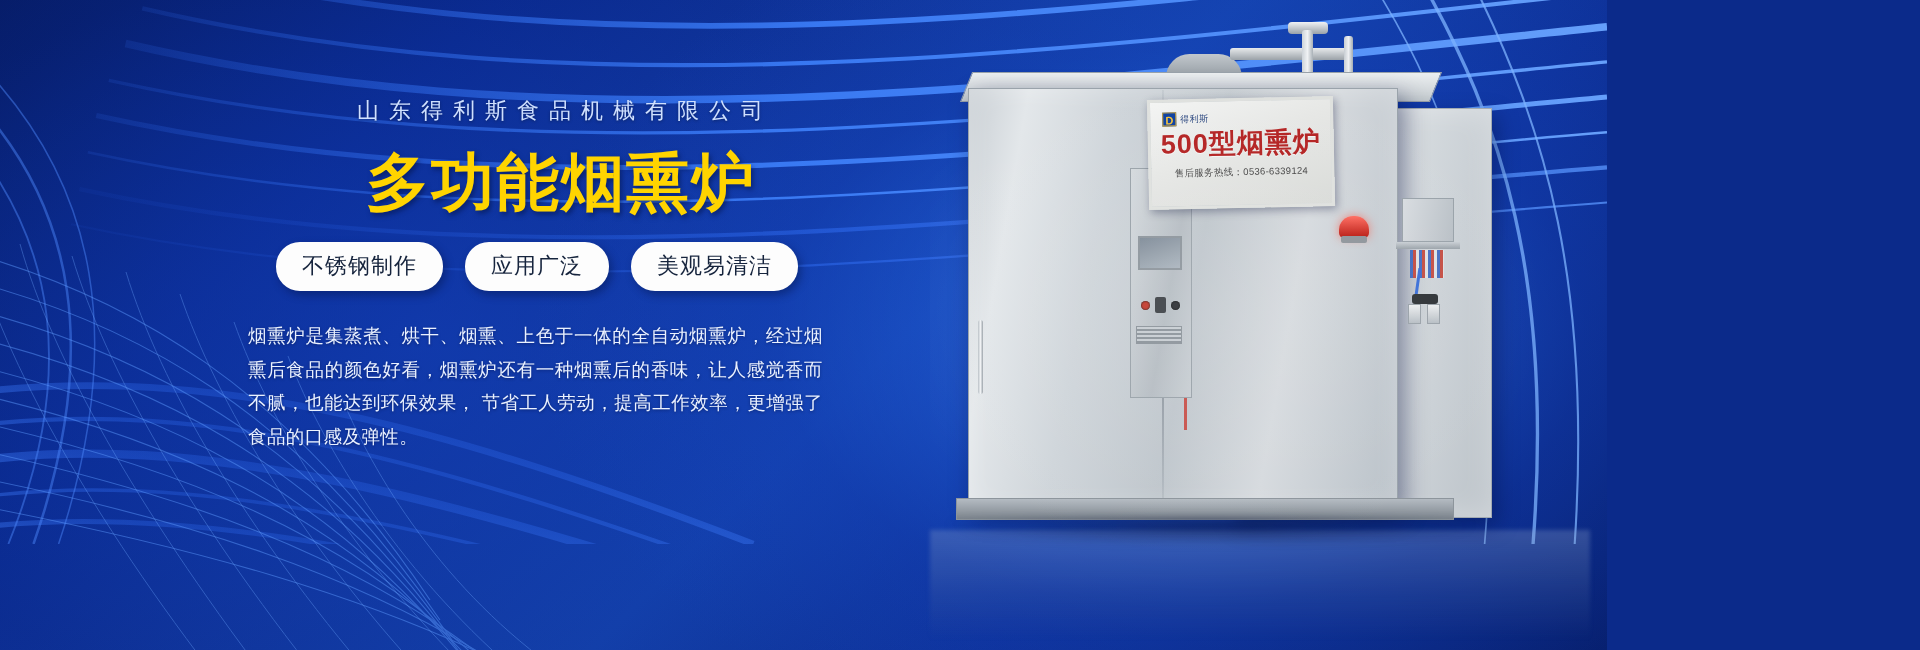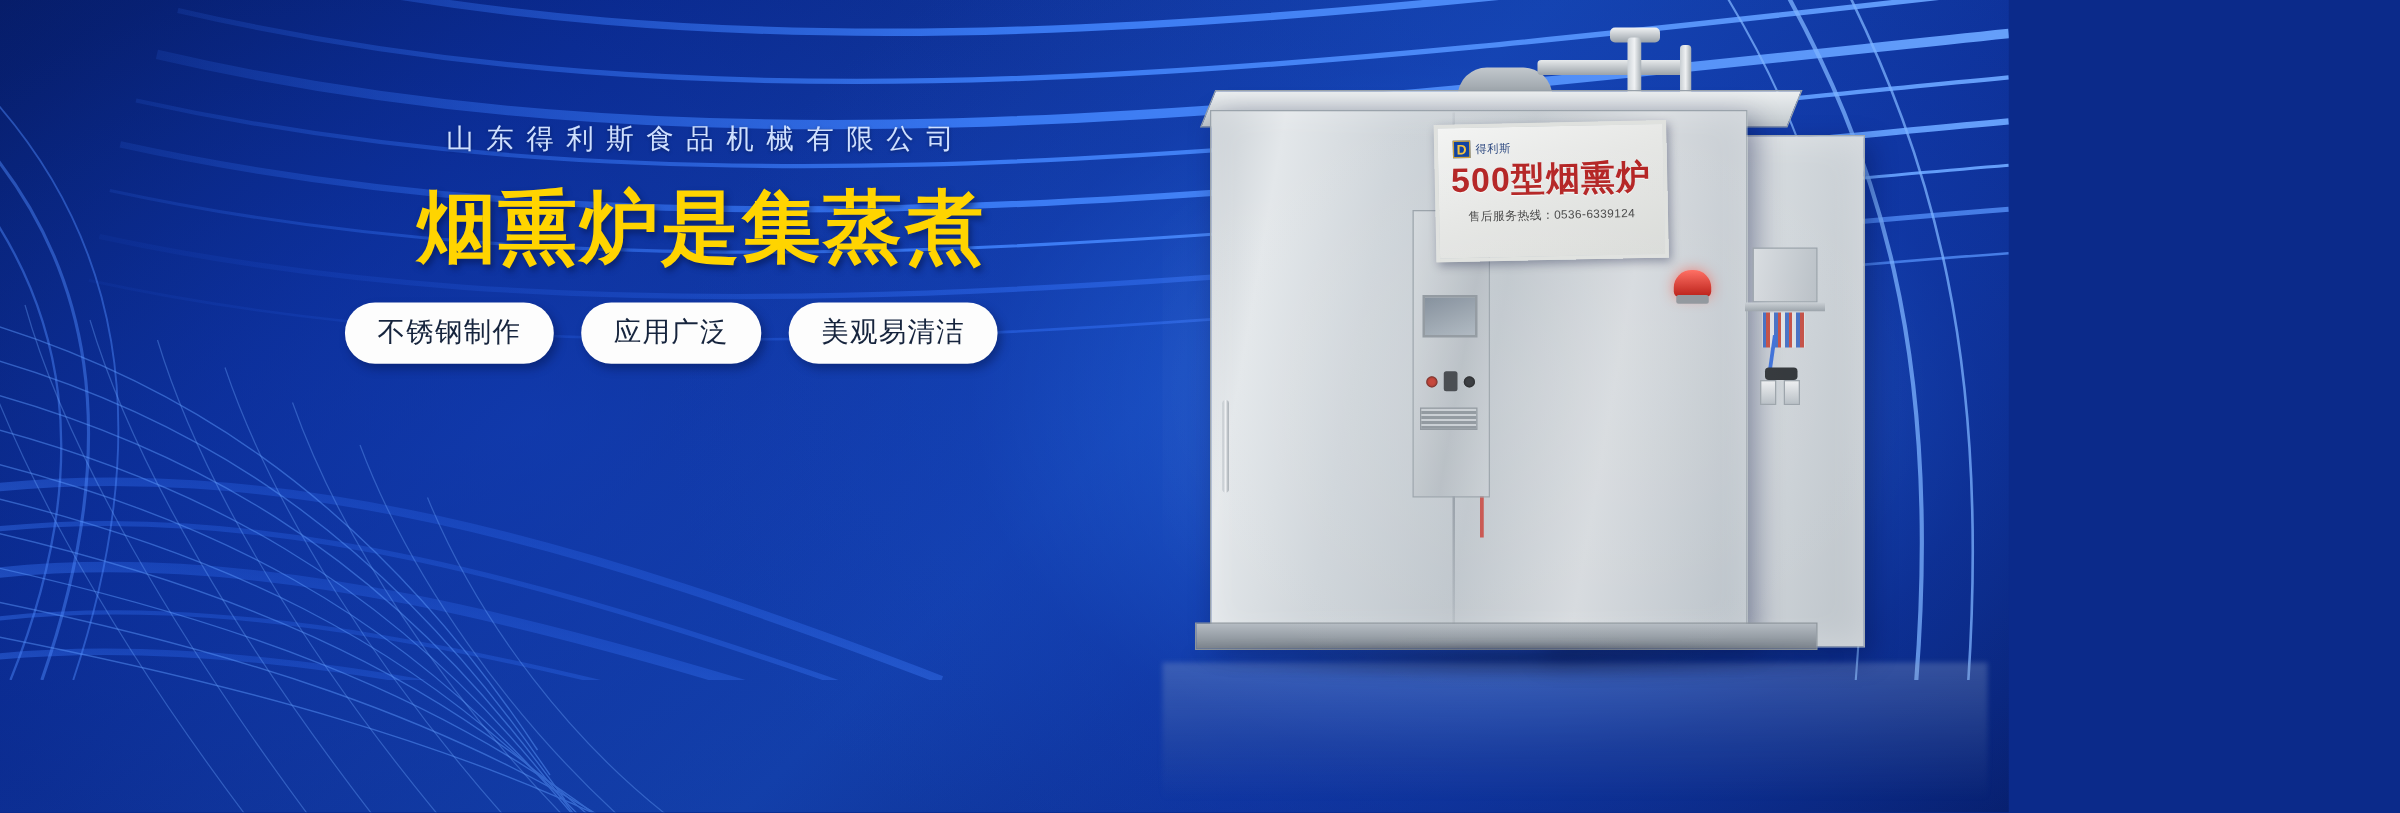--- a/index.html
+++ b/index.html
@@ -301,28 +301,29 @@
       <path d="M166,72 C200,184 284,328 414,480"></path>
       <path d="M220,94 C256,200 340,342 468,480"></path>
       <path d="M274,122 C310,224 392,358 518,480"></path>
       <path d="M328,156 C364,252 444,378 566,480"></path>
       <path d="M382,198 C418,286 494,402 612,480"></path>
     </g>
   </svg>
 
   <div class="content">
     <div class="company">山东得利斯食品机械有限公司</div>
-    <div class="title">烟熏炉是集蒸煮</div>
+    <div class="title">多功能烟熏炉</div>
 
     <div class="pills">
       <div class="pill">不锈钢制作</div>
       <div class="pill">应用广泛</div>
       <div class="pill">美观易清洁</div>
     </div>
 
+    <div class="desc">烟熏炉是集蒸煮、烘干、烟熏、上色于一体的全自动烟熏炉，经过烟熏后食品的颜色好看，烟熏炉还有一种烟熏后的香味，让人感觉香而不腻，也能达到环保效果， 节省工人劳动，提高工作效率，更增强了食品的口感及弹性。</div>
   </div>
 
   <div class="machine">
     <div class="m-floor"></div>
 
     <div class="m-hood"></div>
     <div class="m-pipe"></div>
     <div class="m-valve"></div>
     <div class="m-pipe-v"></div>
     <div class="m-pipe-v2"></div>

